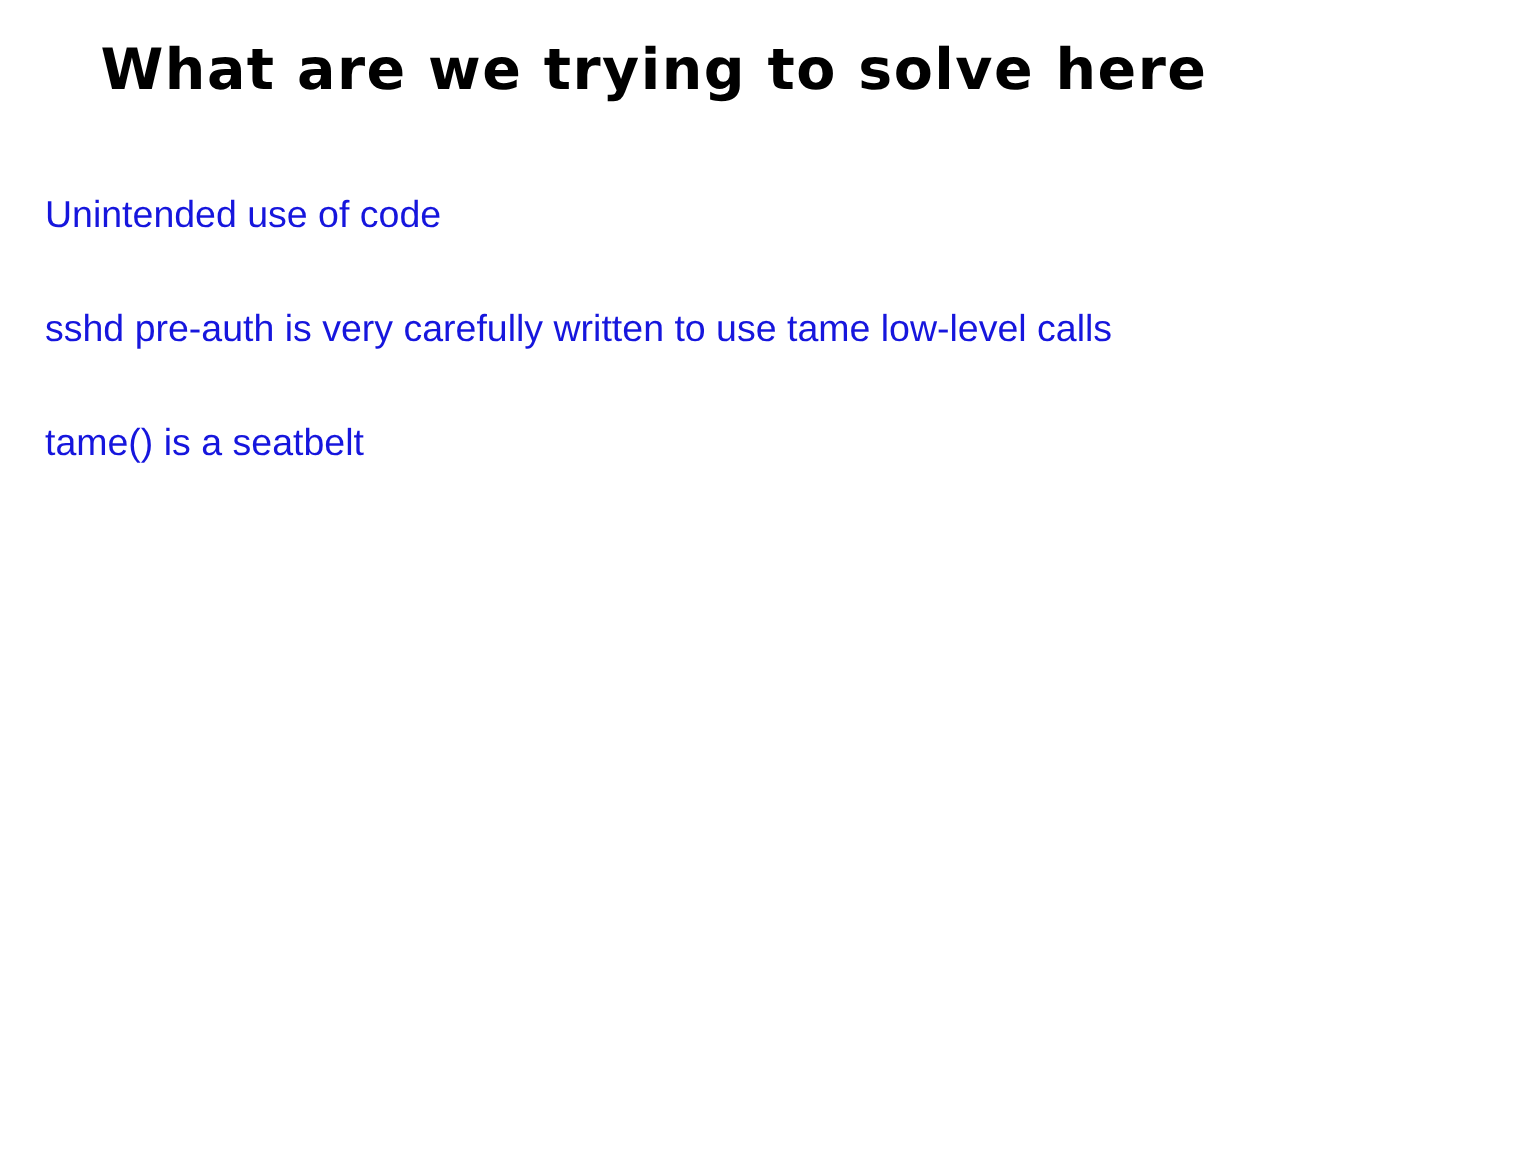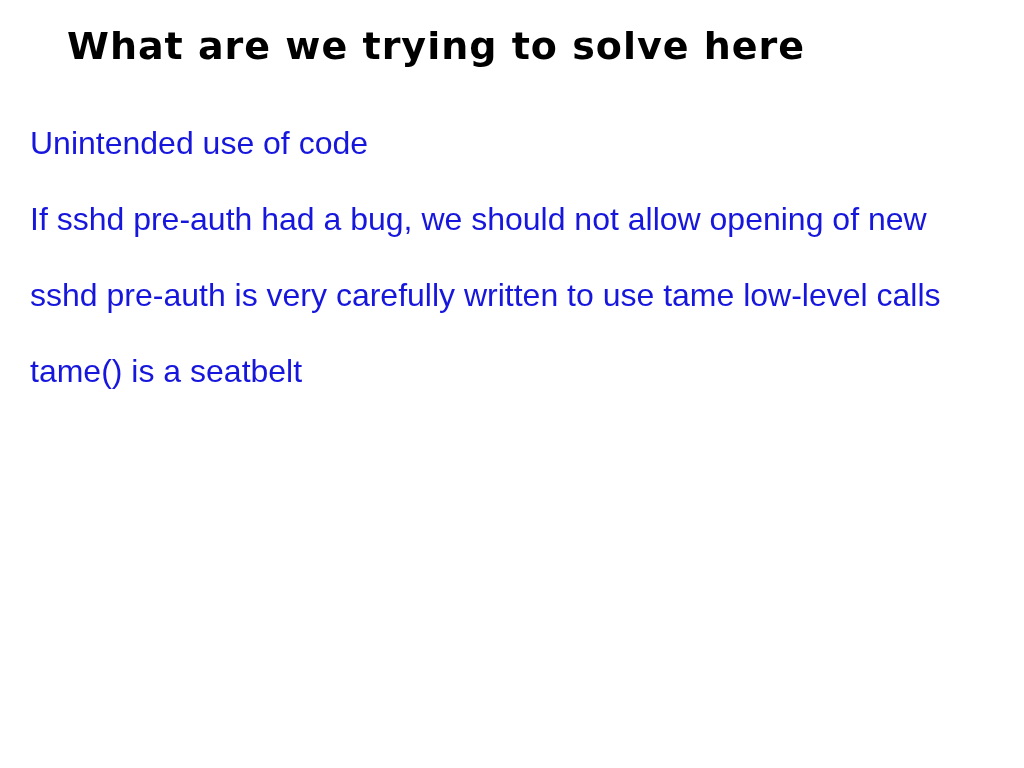--- a/index.html
+++ b/index.html
@@ -35,42 +35,41 @@
     color: var(--title);
     white-space: nowrap;
   }
   .slide-body {
     position: absolute;
     top: 124px;
     left: 30px;
     right: 18px;
     color: var(--body-text);
     font-family: "Liberation Sans", sans-serif;
-    font-size: 32px;
+    font-size: 25px;
     line-height: 38px;
   }
   .paragraph { margin-bottom: 38px; }
   .paragraph:last-child { margin-bottom: 0; }
   .line { white-space: nowrap; }
 </style>
 </head>
 <body>
 
 <div class="slide">
 
   <div class="slide-title">What are we trying to solve here</div>
 
   <div class="slide-body">
 
     <div class="paragraph">
       <div class="line">Unintended use of code</div>
     </div>
 
     <div class="paragraph">
-      <div class="line">If sshd pre-auth had a bug, we should not allow opening of new</div>
     </div>
 
     <div class="paragraph">
       <div class="line">sshd pre-auth is very carefully written to use tame low-level calls</div>
     </div>
 
 
     <div class="paragraph">
       <div class="line">tame() is a seatbelt</div>
     </div>

